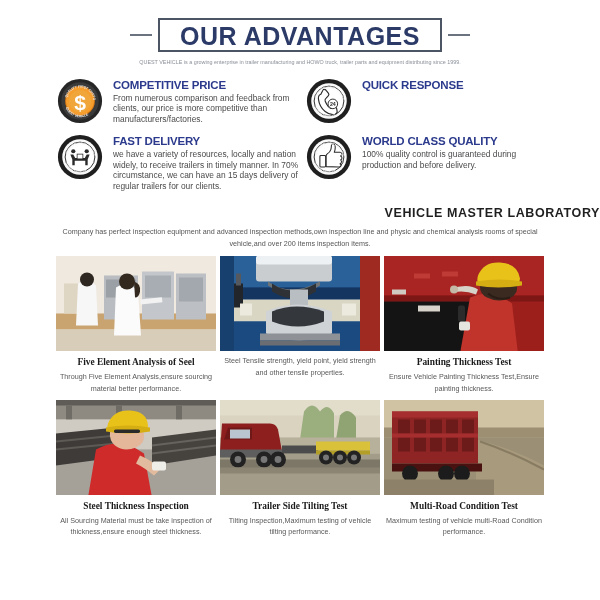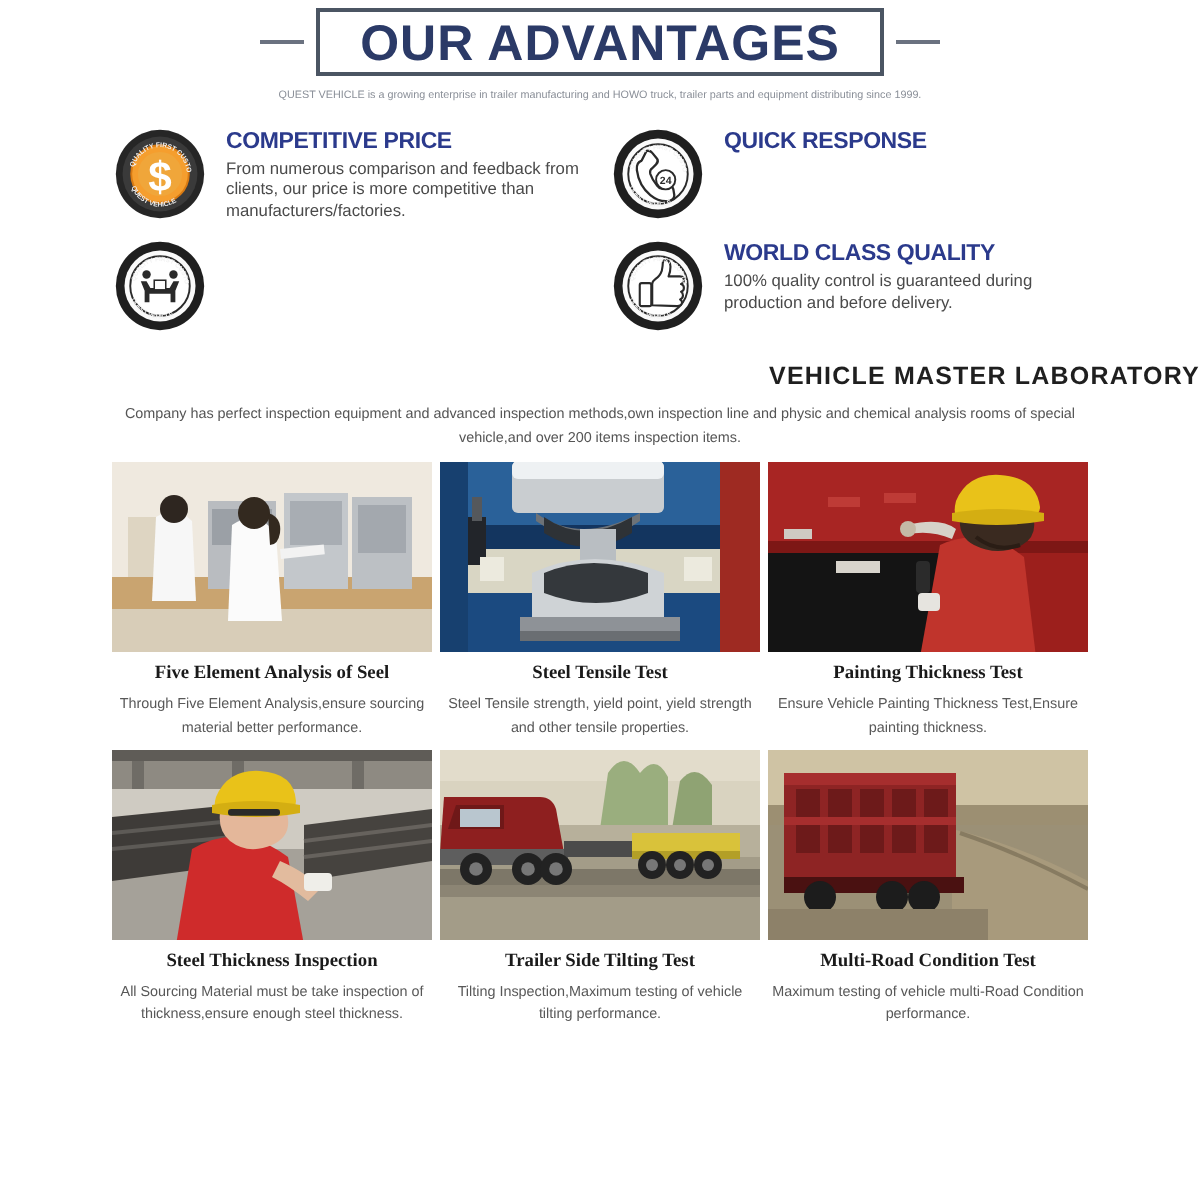--- a/index.html
+++ b/index.html
@@ -7,21 +7,21 @@
     width:600px;height:600px;overflow:hidden;
     background:#ffffff;
     font-family:"Liberation Sans", sans-serif;
     color:#333;
   }
   .page{position:relative;width:600px;height:600px;background:#fff;}
 
   
   .title-wrap{
     display:flex;align-items:center;justify-content:center;
-    padding-top:4px;
+    padding-top:18px;
   }
   .title-rule{
     width:22px;height:2px;background:#6b7280;flex:none;
   }
   .title-box{
     position:relative;margin:0 6px;
     padding:5px 22px 3px 22px;
   }
   .title-box .corner{
     position:absolute;width:16px;height:16px;
@@ -182,20 +182,24 @@
           <rect x="44" y="44" width="12" height="10" fill="#ffffff" stroke="#2a2a2a" stroke-width="1.6"></rect>
           <path id="arcTop3" d="M 24 50 A 26 26 0 0 1 76 50" fill="none"></path>
           <text font-family="Liberation Sans, sans-serif" font-size="6.6" font-weight="bold" fill="#f2f2f2">
             <textPath href="#arcTop3" startOffset="6%">QUALITY FIRST CUSTOMER</textPath>
           </text>
           <path id="arcBot3" d="M 18 52 A 32 32 0 0 0 82 52" fill="none"></path>
           <text font-family="Liberation Sans, sans-serif" font-size="6.6" font-weight="bold" fill="#f2f2f2">
             <textPath href="#arcBot3" startOffset="12%">QUEST VEHICLE</textPath>
           </text>
         </svg>
+      </div>
+      <div class="adv-text">
+        <div class="adv-h">FAST DELIVERY</div>
+        <div class="adv-p">we have a variety of resources, locally and nation widely, to receive trailers in timely manner. In 70% circumstance, we can have an 15 days delivery of regular trailers for our clients.</div>
       </div>
     </div>
 
     <div class="adv">
       <div class="badge">
         <svg viewBox="0 0 100 100">
           <circle cx="50" cy="50" r="48" fill="#ffffff"></circle>
           <circle cx="50" cy="50" r="46" fill="#1f1f1f"></circle>
           <circle cx="50" cy="50" r="37" fill="#fafafa"></circle>
           <circle cx="50" cy="50" r="31" fill="#ffffff" stroke="#2a2a2a" stroke-width="2"></circle>
@@ -268,21 +272,20 @@
           <path d="M46 58 q30 -14 66 0 v22 q-33 14 -66 0 z" fill="#cfd3d6"></path>
           <path d="M52 58 q24 -10 52 0 v10 q-26 10 -52 0 z" fill="#34383c"></path>
           <rect x="40" y="80" width="80" height="7" fill="#8e9297"></rect>
           <rect x="40" y="87" width="80" height="5" fill="#6a6e72"></rect>
           <rect x="14" y="30" width="9" height="24" fill="#22252a"></rect>
           <rect x="16" y="20" width="5" height="12" fill="#55585c"></rect>
           <rect x="122" y="50" width="14" height="12" fill="#eceade"></rect>
           <rect x="20" y="50" width="12" height="12" fill="#eceade"></rect>
         </svg>
       </div>
-      <div class="cap-t">Steel Tensile Test</div>
       <div class="cap-d">Steel Tensile strength, yield point, yield strength and other tensile properties.</div>
     </div>
 
     <div class="cell">
       <div class="photo">
         <svg viewBox="0 0 160 100" preserveAspectRatio="xMidYMid slice">
           <rect width="160" height="100" fill="#9c1f1c"></rect>
           <rect y="0" width="160" height="42" fill="#a82523"></rect>
           <rect y="42" width="160" height="6" fill="#7d1715"></rect>
           <rect x="0" y="48" width="120" height="52" fill="#141414"></rect>

